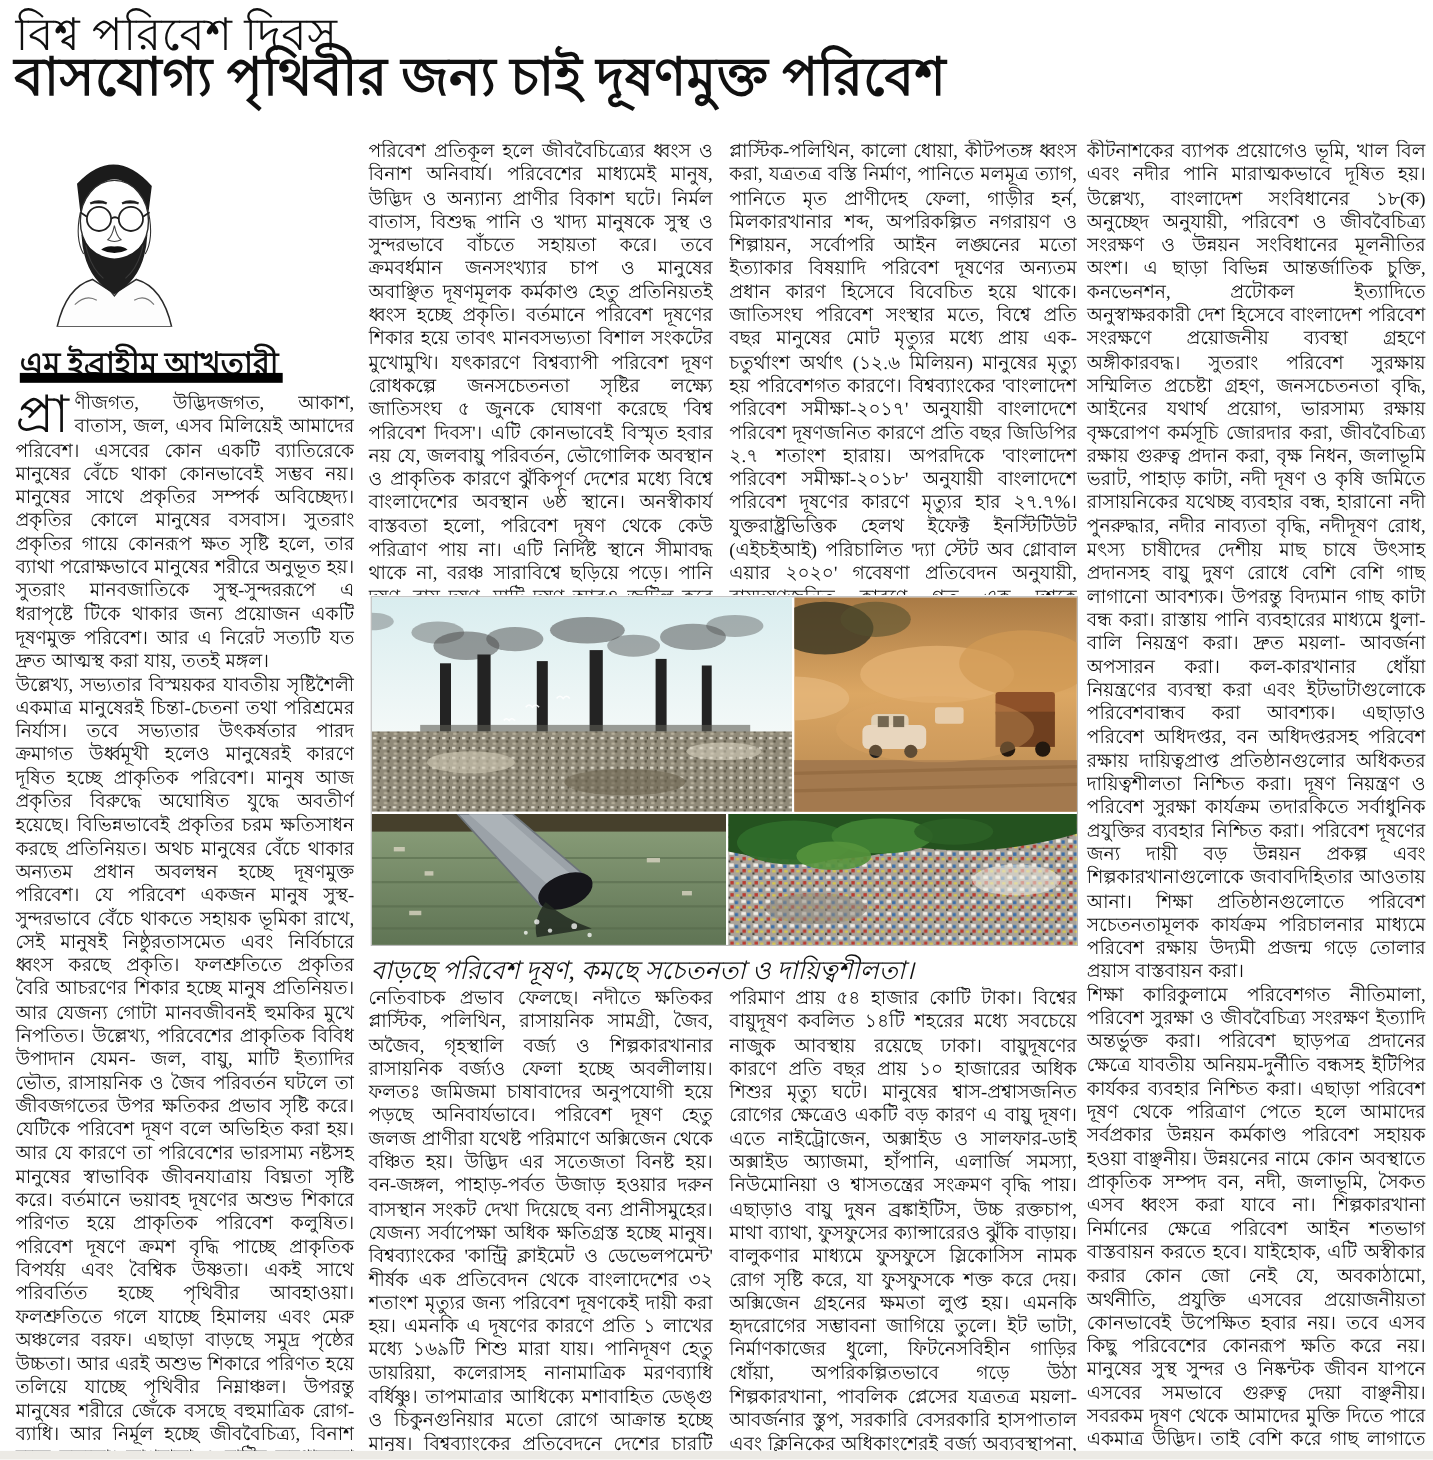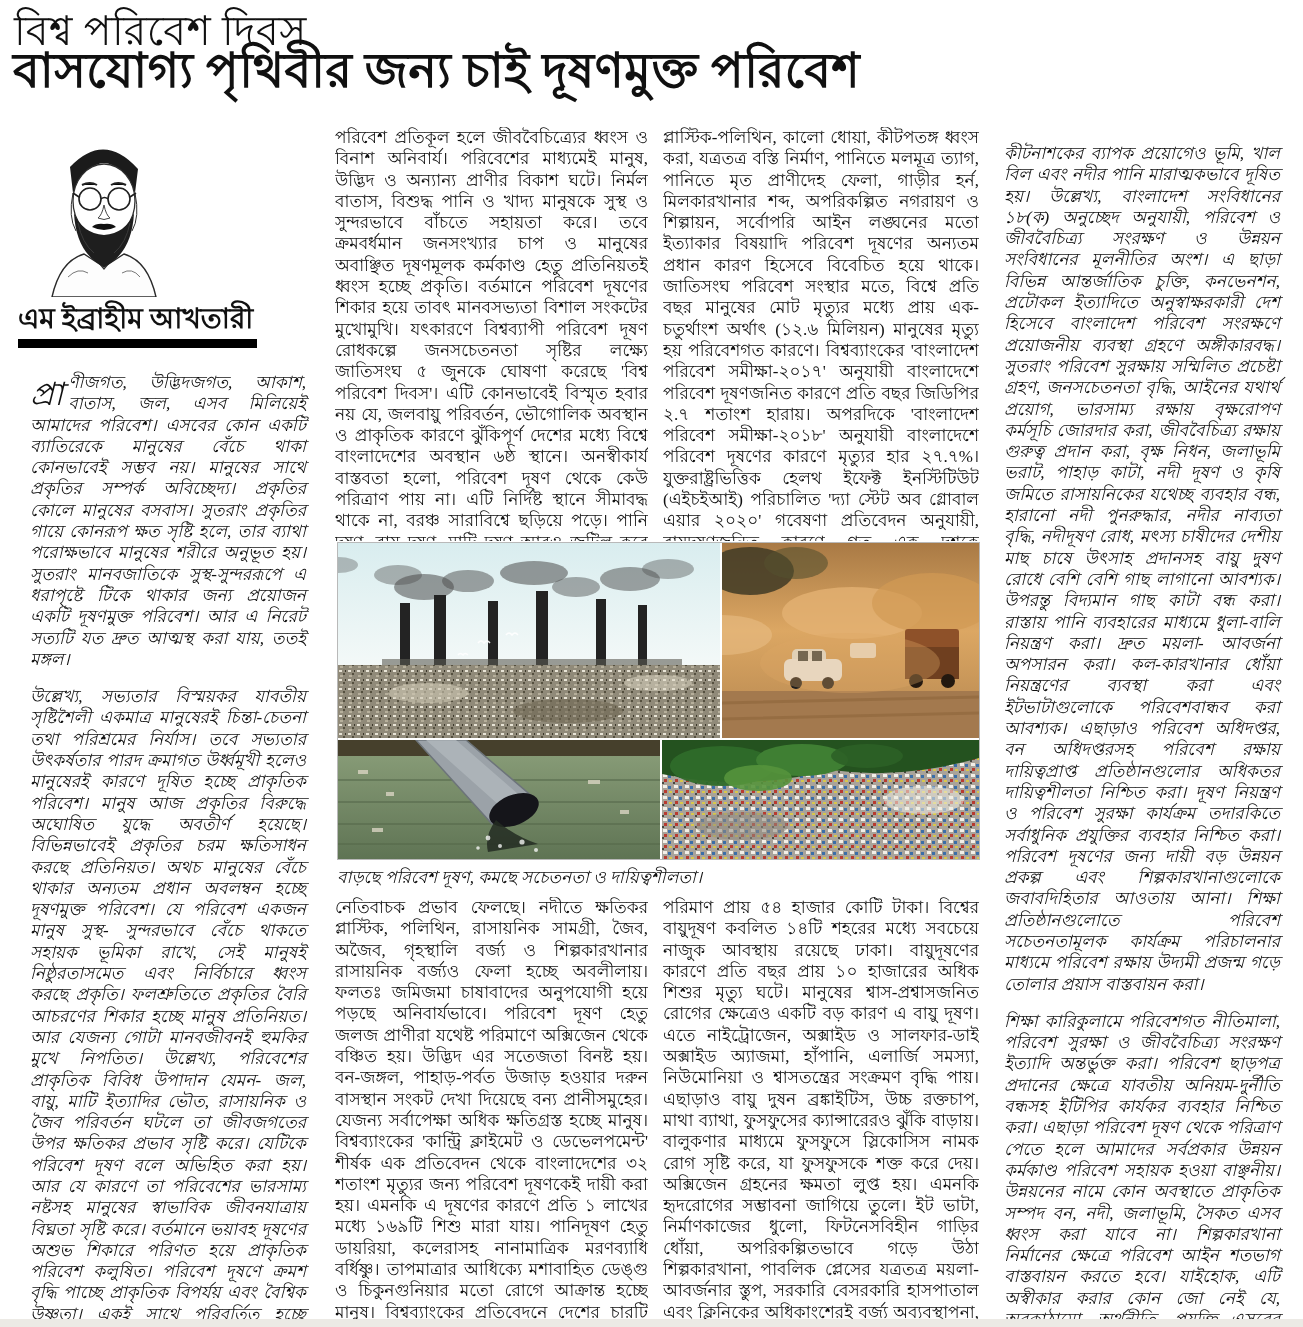--- a/index.html
+++ b/index.html
@@ -4,40 +4,40 @@
 <style>
   * { margin:0; padding:0; box-sizing:border-box; }
   html,body { width:1303px; height:1327px; }
   body { position:relative; background:#ffffff; color:#101010;
          font-family:"Liberation Serif", serif; overflow:hidden; }
   .abs { position:absolute; }
   .kicker { left:14px; top:8px; font-size:41px; line-height:1.15; letter-spacing:.5px; }
   .headline { left:13px; top:46px; font-size:48px; font-weight:bold; line-height:1.05;
               white-space:nowrap; letter-spacing:.5px; }
   .portrait { left:38px; top:127px; width:132px; height:170px; }
-  .author-name { left:18px; top:297px; font-size:28px; font-weight:600; }
+  .author-name { left:18px; top:309px; font-size:28px; font-weight:600; }
   .author-rule { left:18px; top:339px; width:239px; height:9px; background:#000; }
   .bodycol { font-size:17px; line-height:21.3px; text-align:justify; overflow:hidden;
              word-spacing:1px; }
   .col1  { left:14px;  top:356px; width:308px; height:968px; }
   .col2t { left:335px; top:127px; width:313px; height:414px; }
   .col3t { left:663px; top:127px; width:316px; height:414px; }
   .col4  { left:988px; top:127px; width:308px; height:1198px; }
   .col2b { left:335px; top:897px; width:313px; height:428px; }
   .col3b { left:663px; top:897px; width:316px; height:428px; }
   .photoblock { left:337px; top:542px; width:643px; height:318px; background:#fff;
                 border:1px solid #b9b9b9; }
   .ph { position:absolute; display:block; }
   .ph1 { left:0;   top:0;   width:382px; height:195px; }
   .ph2 { left:384px;top:0;  width:257px; height:195px; }
   .ph3 { left:0;   top:197px; width:322px; height:119px; }
   .ph4 { left:324px;top:197px; width:317px; height:119px; }
-  .caption { left:337px; top:864px; width:643px; font-size:17px; font-style:italic; }
-  .dropcap { float:left; font-size:32px; line-height:40px; padding:2px 5px 0 0; }
-  p.flow { margin:16px;font-style:italic; }
+  .caption { left:337px; top:864px; width:643px; font-size:23px; font-style:italic; }
+  .dropcap { float:left; font-size:47px; line-height:40px; padding:2px 5px 0 0; }
+  p.flow { margin:0; }
   .bottom-strip { left:0; top:1319px; width:1303px; height:8px; background:#eceae5; }
 </style>
 </head>
 <body>
 
 <div class="abs kicker">বিশ্ব পরিবেশ দিবস</div>
 
 <h1 class="abs headline">বাসযোগ্য পৃথিবীর জন্য চাই দূষণমুক্ত পরিবেশ</h1>
 
 <div class="abs portrait">

